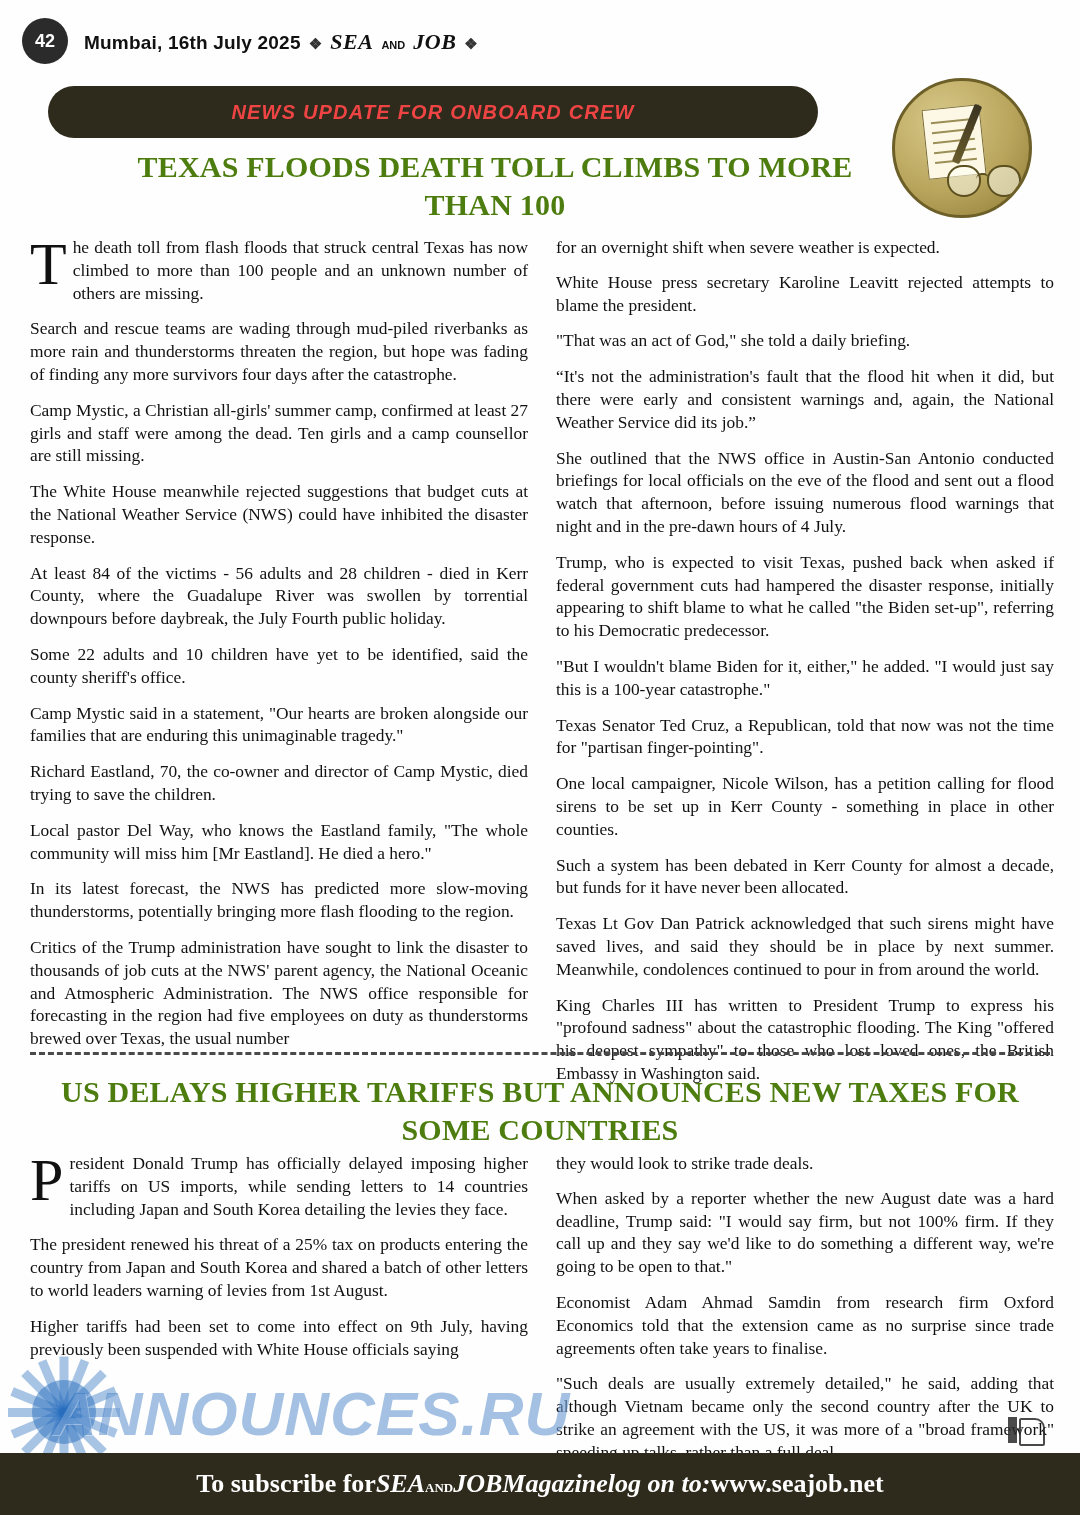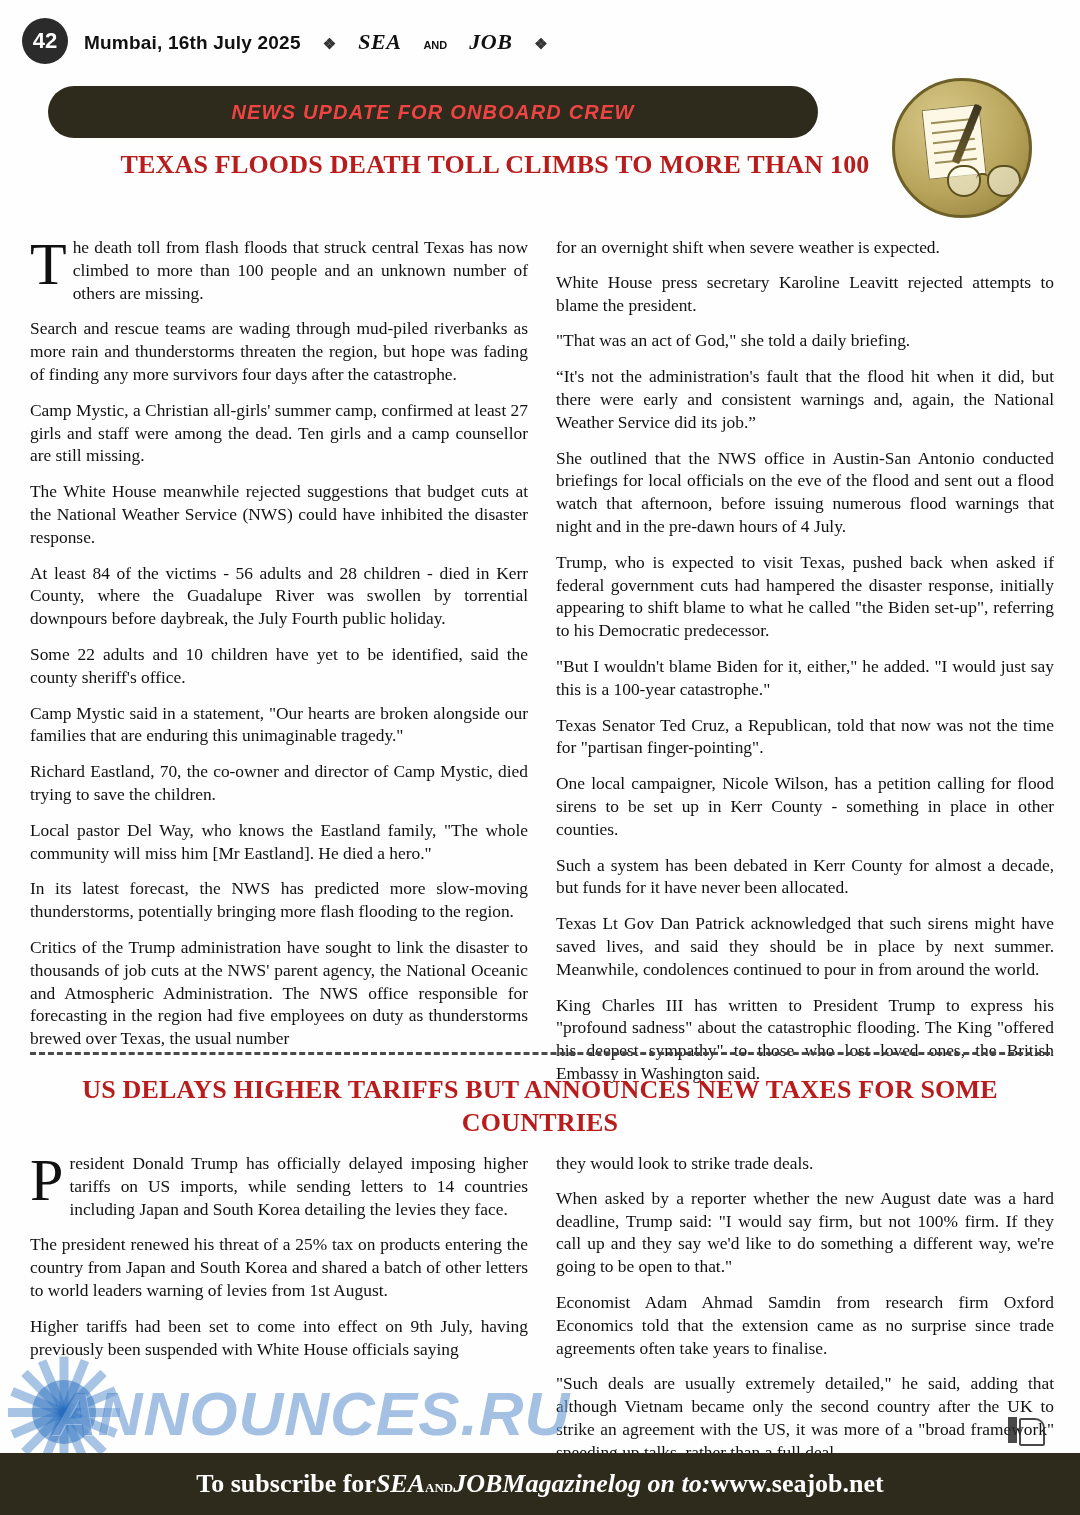--- a/index.html
+++ b/index.html
@@ -28,37 +28,37 @@
     height: 72px;
   }
   .page-number {
     position: absolute;
     left: 22px; top: 18px;
     width: 46px; height: 46px;
     border-radius: 50%;
     background: #2b2b2b;
     color: #ffffff;
     font-family: "Liberation Sans", sans-serif;
-    font-size: 22px;
+    font-size: 18px;
     font-weight: bold;
     display: flex;
     align-items: center;
     justify-content: center;
   }
   .header-line {
     position: absolute;
     left: 84px; top: 29px;
     font-family: "Liberation Sans", sans-serif;
     font-size: 19px;
     font-weight: bold;
     letter-spacing: .2px;
     color: #111;
     display: flex;
     align-items: baseline;
-    gap: 22px;
+    gap: 8px;
     white-space: nowrap;
   }
   .diamond { font-size: 15px; color: #333; }
   .masthead-sea {
     font-family: "Liberation Serif", serif;
     font-weight: bold;
     font-style: italic;
     font-size: 22px;
     letter-spacing: .5px;
   }
@@ -151,25 +151,25 @@
     border-top: 2.5px solid #5c5020;
     border-radius: 6px 6px 0 0;
   }
 
   
   .article-title {
     position: absolute;
     left: 60px; right: 60px;
     text-align: center;
     font-family: "Liberation Serif", serif;
-    font-size: 26px;
+    font-size: 30px;
     font-weight: bold;
     line-height: 1.27;
     letter-spacing: .2px;
-    color: #b91c1c;
+    color: #4d7c0f;
   }
   #title-1 { top: 148px; left: 120px; right: 210px; }
   #title-2 { top: 1073px; }
 
   
   .cols {
     position: absolute;
     display: flex;
     gap: 28px;
   }

